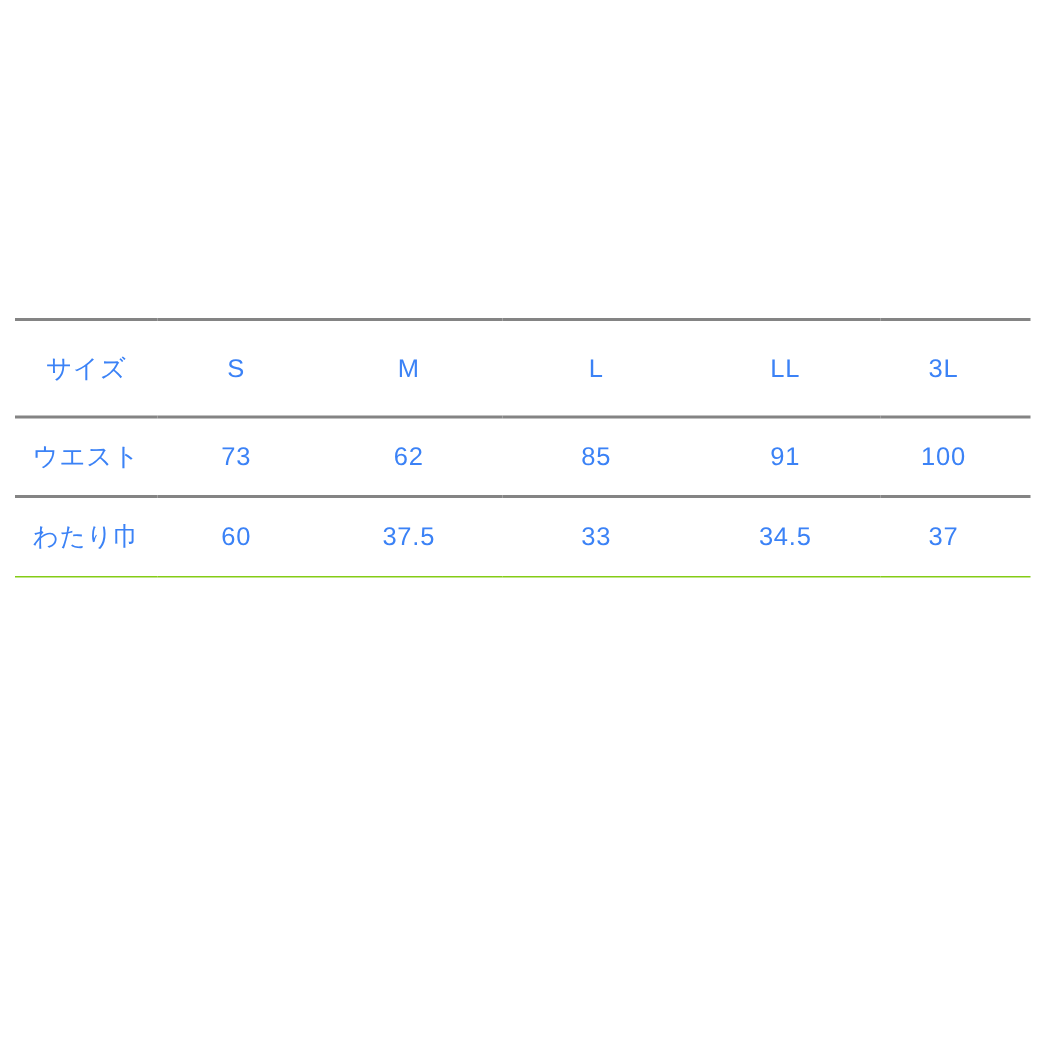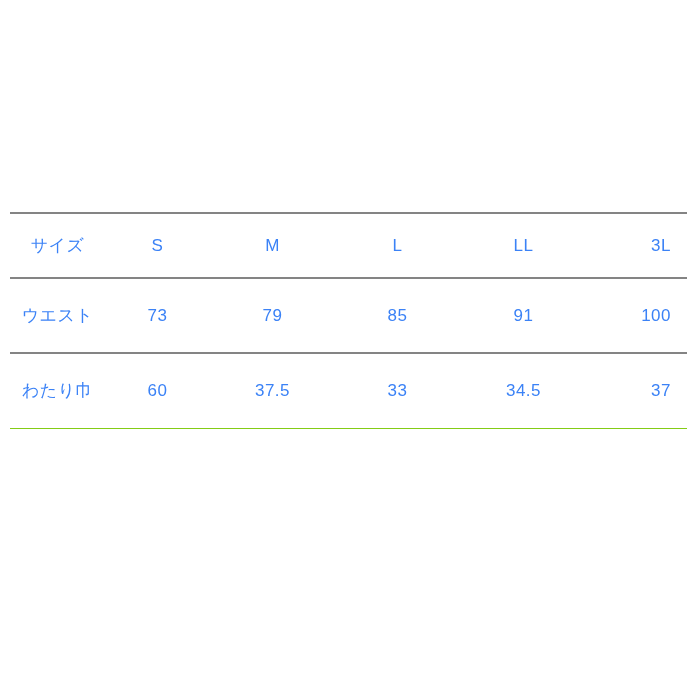--- a/index.html
+++ b/index.html
@@ -30,32 +30,32 @@
     font-weight: 400;
     text-align: center;
     vertical-align: middle;
     border-top: 2px solid #848484;
     padding: 0;
     letter-spacing: 0.5px;
     white-space: nowrap;
     overflow: hidden;
   }
   .size-table tr {
-    height: 75px;
+    height: 53px;
   }
   .size-table tr.header-row {
     height: 65px;
   }
   .size-table tr.last-row th,
   .size-table tr.last-row td {
     border-bottom: 1px solid #84cc16;
   }
   .size-table th.cell-last,
   .size-table td.cell-last {
-    text-align: right;
+    text-align: center;
     padding-right: 16px;
   }
 </style>
 </head>
 <body>
 
 <table class="size-table">
   <colgroup>
     <col style="width:95px">
     <col style="width:105px">
@@ -69,21 +69,21 @@
       <th>サイズ</th>
       <th>S</th>
       <th>M</th>
       <th>L</th>
       <th>LL</th>
       <th class="cell-last">3L</th>
     </tr>
     <tr>
       <th>ウエスト</th>
       <td>73</td>
-      <td>79</td>
+      <td>62</td>
       <td>85</td>
       <td>91</td>
       <td class="cell-last">100</td>
     </tr>
     <tr class="last-row">
       <th>わたり巾</th>
       <td>60</td>
       <td>37.5</td>
       <td>33</td>
       <td>34.5</td>

